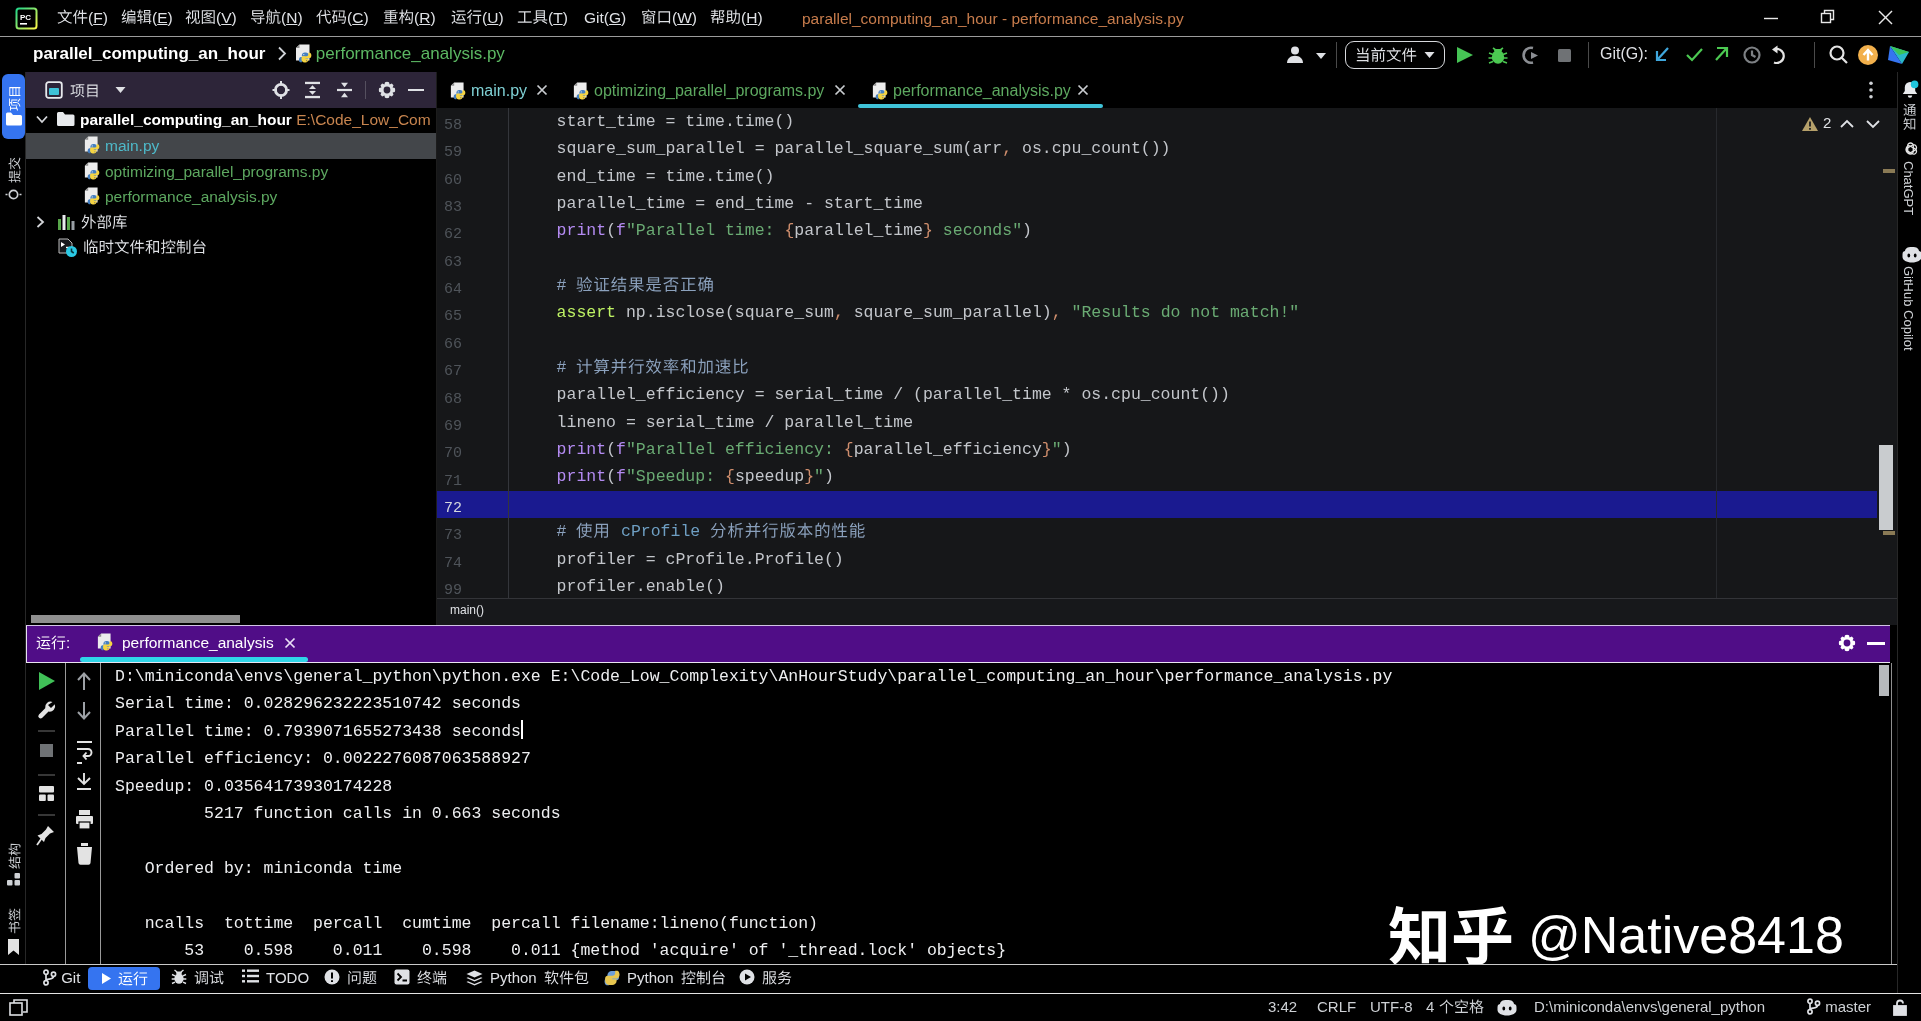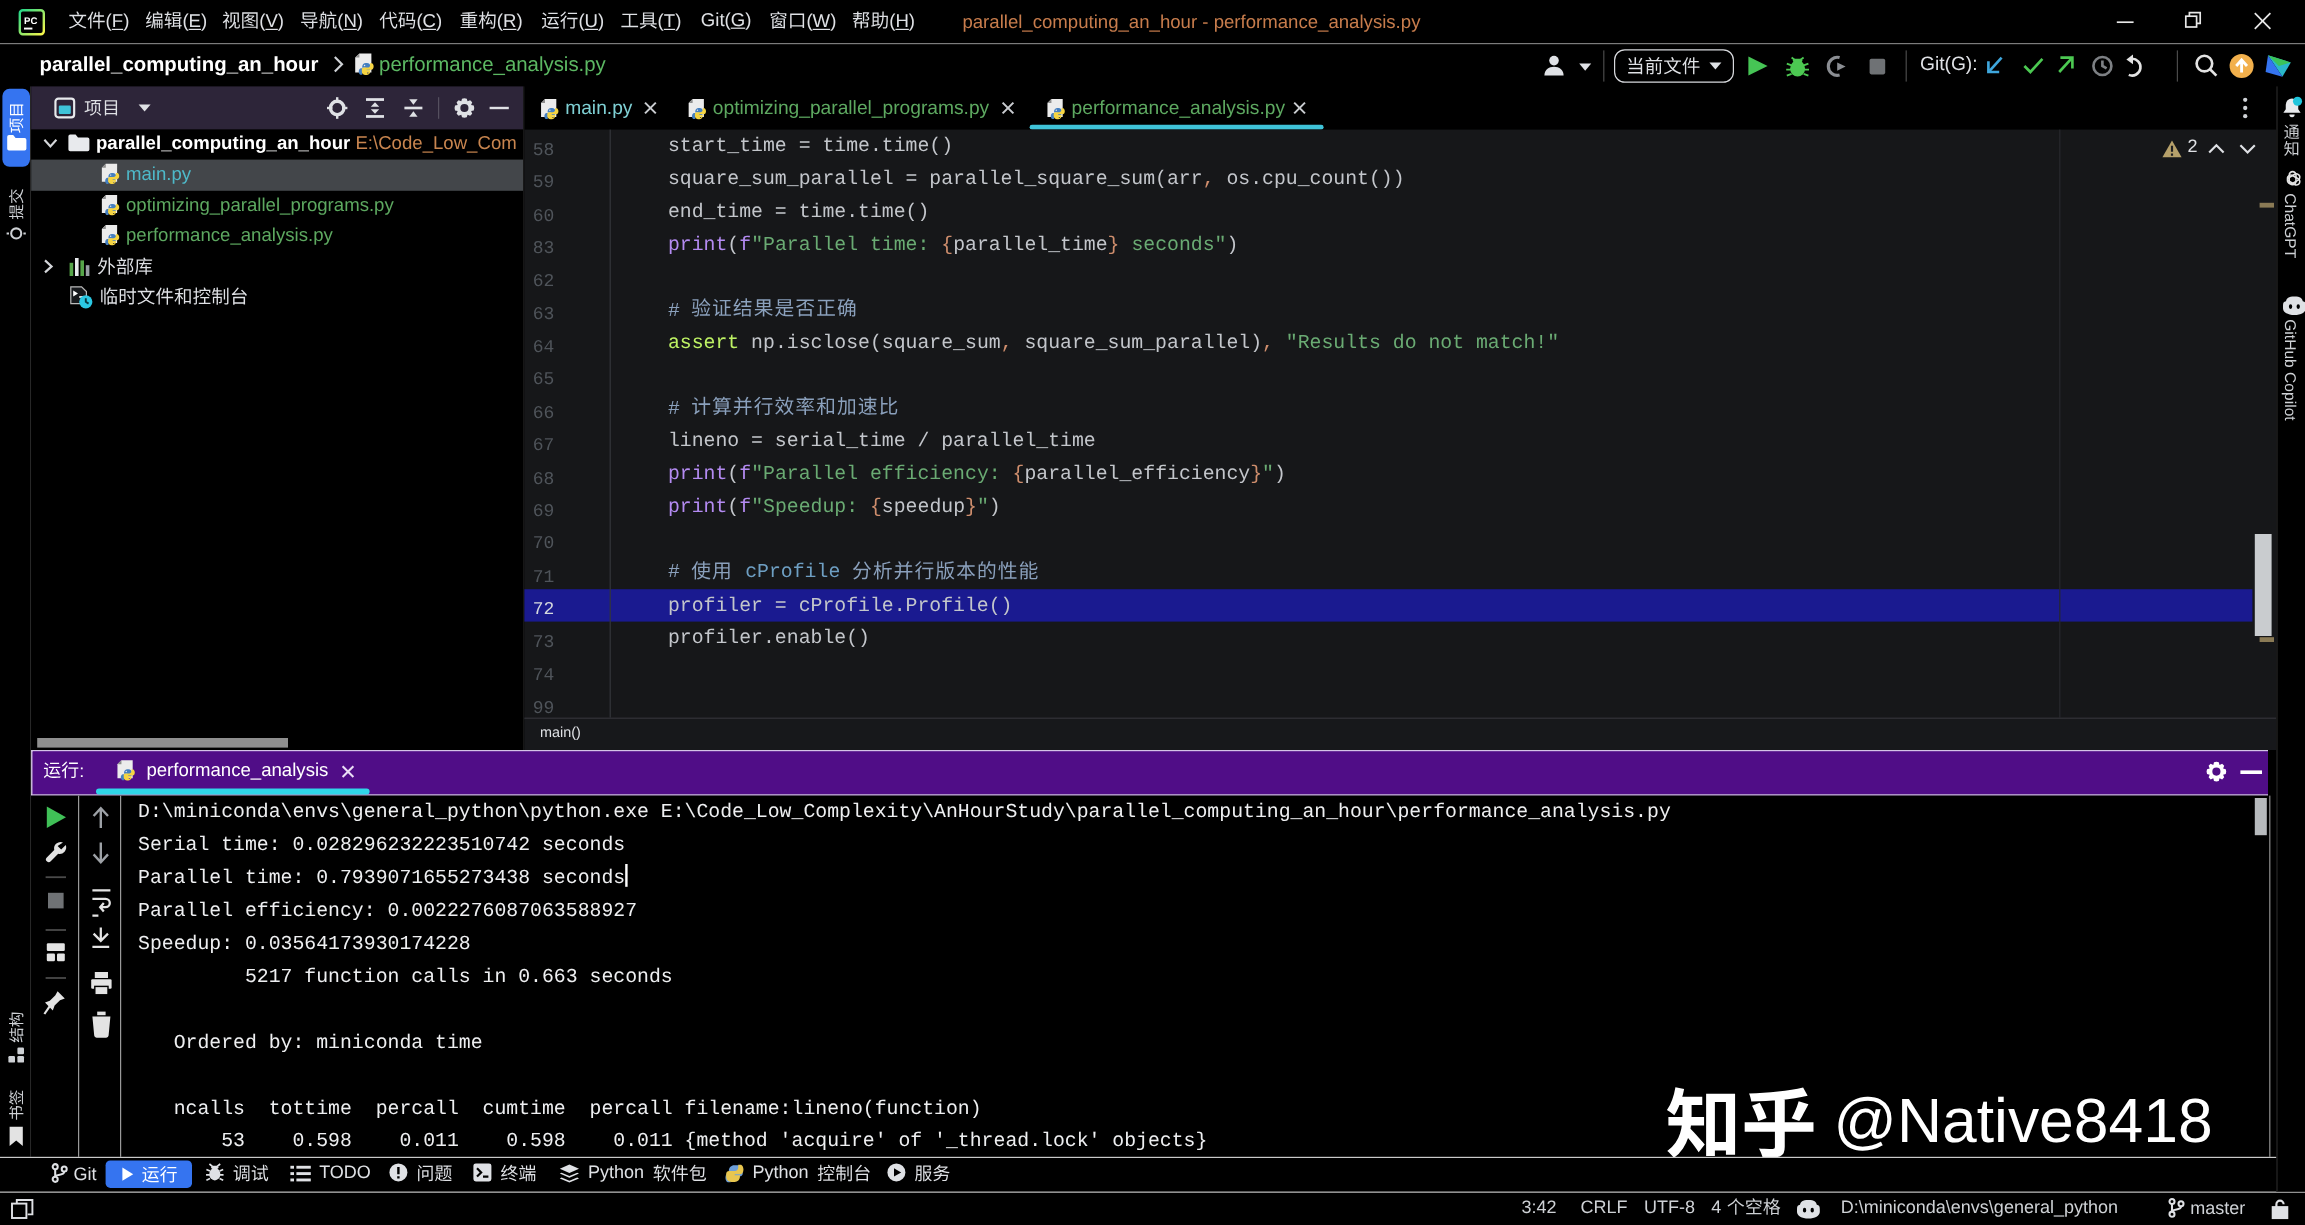--- a/index.html
+++ b/index.html
@@ -382,20 +382,21 @@
     <div style="position:absolute;top:355.55px;right:0;color:#4f545a">71</div>
     <div style="position:absolute;top:382.90px;right:0;color:#d5d8dd">72</div>
     <div style="position:absolute;top:410.25px;right:0;color:#4f545a">73</div>
     <div style="position:absolute;top:437.60px;right:0;color:#4f545a">74</div>
     <div style="position:absolute;top:464.95px;right:0;color:#4f545a">99</div>
   </div>
 <div class="abs mono" style="left:517px;top:108px;font-size:16.5px;line-height:27.35px">
     <div style="height:27.35px;white-space:pre"><span style="color:#c3c6cb">    start_time = time.time()</span></div>
     <div style="height:27.35px;white-space:pre"><span style="color:#c3c6cb">    square_sum_parallel = parallel_square_sum(arr</span><span style="color:#cf8e6d">,</span><span style="color:#c3c6cb"> os.cpu_count())</span></div>
     <div style="height:27.35px;white-space:pre"><span style="color:#c3c6cb">    end_time = time.time()</span></div>
+    <div style="height:27.35px;white-space:pre"><span style="color:#c3c6cb">    parallel_time = end_time - start_time</span></div>
     <div style="height:27.35px;white-space:pre">    <span style="color:#b48bf2">print</span><span style="color:#c3c6cb">(</span><span style="color:#b48bf2">f</span><span style="color:#6aab73">"</span><span style="color:#6aab73">Parallel time: </span><span style="color:#cf8e6d">{</span><span style="color:#c3c6cb">parallel_time</span><span style="color:#cf8e6d">}</span><span style="color:#6aab73"> seconds</span><span style="color:#6aab73">"</span><span style="color:#c3c6cb">)</span></div>
     <div style="height:27.35px;white-space:pre"></div>
     <div style="height:27.35px;white-space:pre"><span style="color:#8ba1bd">    # </span><span style="color:#8ba1bd"><svg style="vertical-align:-0.12em;" width="138.8" height="16.5" viewBox="0 -880 8412 1000">
           <g transform="scale(1,-1)" fill="currentColor">
             <use href="#g38"></use>
             <use href="#g39" x="1052"></use>
             <use href="#g26" x="2103"></use>
             <use href="#g40" x="3155"></use>
             <use href="#g41" x="4206"></use>
             <use href="#g42" x="5258"></use>
@@ -412,20 +413,21 @@
             <use href="#g47" x="2103"></use>
             <use href="#g13" x="3155"></use>
             <use href="#g48" x="4206"></use>
             <use href="#g49" x="5258"></use>
             <use href="#g34" x="6309"></use>
             <use href="#g50" x="7361"></use>
             <use href="#g51" x="8412"></use>
             <use href="#g52" x="9464"></use>
           </g>
         </svg></span></div>
+    <div style="height:27.35px;white-space:pre"><span style="color:#c3c6cb">    parallel_efficiency = serial_time / (parallel_time </span><span style="color:#c3c6cb">*</span><span style="color:#c3c6cb"> os.cpu_count())</span></div>
     <div style="height:27.35px;white-space:pre"><span style="color:#c3c6cb">    lineno = serial_time / parallel_time</span></div>
     <div style="height:27.35px;white-space:pre">    <span style="color:#b48bf2">print</span><span style="color:#c3c6cb">(</span><span style="color:#b48bf2">f</span><span style="color:#6aab73">"</span><span style="color:#6aab73">Parallel efficiency: </span><span style="color:#cf8e6d">{</span><span style="color:#c3c6cb">parallel_efficiency</span><span style="color:#cf8e6d">}</span><span style="color:#6aab73">"</span><span style="color:#c3c6cb">)</span></div>
     <div style="height:27.35px;white-space:pre">    <span style="color:#b48bf2">print</span><span style="color:#c3c6cb">(</span><span style="color:#b48bf2">f</span><span style="color:#6aab73">"</span><span style="color:#6aab73">Speedup: </span><span style="color:#cf8e6d">{</span><span style="color:#c3c6cb">speedup</span><span style="color:#cf8e6d">}</span><span style="color:#6aab73">"</span><span style="color:#c3c6cb">)</span></div>
     <div style="height:27.35px;white-space:pre"></div>
     <div style="height:27.35px;white-space:pre"><span style="color:#8ba1bd">    # </span><span style="color:#8ba1bd"><svg style="vertical-align:-0.12em;" width="34.7" height="16.5" viewBox="0 -880 2103 1000">
           <g transform="scale(1,-1)" fill="currentColor">
             <use href="#g53"></use>
             <use href="#g54" x="1052"></use>
           </g>
         </svg></span><span style="color:#6e9fc3"> cProfile </span><span style="color:#8ba1bd"><svg style="vertical-align:-0.12em;" width="156.2" height="16.5" viewBox="0 -880 9464 1000">
@@ -574,21 +576,21 @@
         <path d="M3.5 1 l2.5 2M12.5 1 l-2.5 2M1 5.5 l3 1.4M15 5.5 l-3 1.4M0.7 10 h3.3M15.3 10 H12M1 14.5 l3-1.4M15 14.5 l-3-1.4" stroke="#dfe1e5" stroke-width="1.4"></path>
       </g>
     </svg>
     <svg style="vertical-align:-0.12em;" width="30.0" height="15" viewBox="0 -880 2000 1000">
       <g transform="scale(1,-1)" fill="currentColor">
         <use href="#g64"></use>
         <use href="#g65" x="1000"></use>
       </g>
     </svg>
   </div>
-<div class="abs" style="left:242px;top:969px;font-size:15px;color:#dfe1e5;display:flex;align-items:center;gap:7px"><svg width="17" height="14" viewBox="0 0 17 14">
+<div class="abs" style="left:242px;top:969px;font-size:15px;color:#dfe1e5;display:flex;gap:7px"><svg width="17" height="14" viewBox="0 0 17 14">
       <g fill="#dfe1e5">
         <rect x="0" y="0.5" width="3" height="2.4"></rect>
         <rect x="5" y="0.5" width="12" height="2.4"></rect>
         <rect x="0" y="5.8" width="3" height="2.4"></rect>
         <rect x="5" y="5.8" width="12" height="2.4"></rect>
         <rect x="0" y="11.1" width="3" height="2.4"></rect>
         <rect x="5" y="11.1" width="12" height="2.4"></rect>
       </g>
     </svg>TODO</div>
 <div class="abs" style="left:324px;top:969px;font-size:15px;color:#dfe1e5;display:flex;align-items:center;gap:7px">

